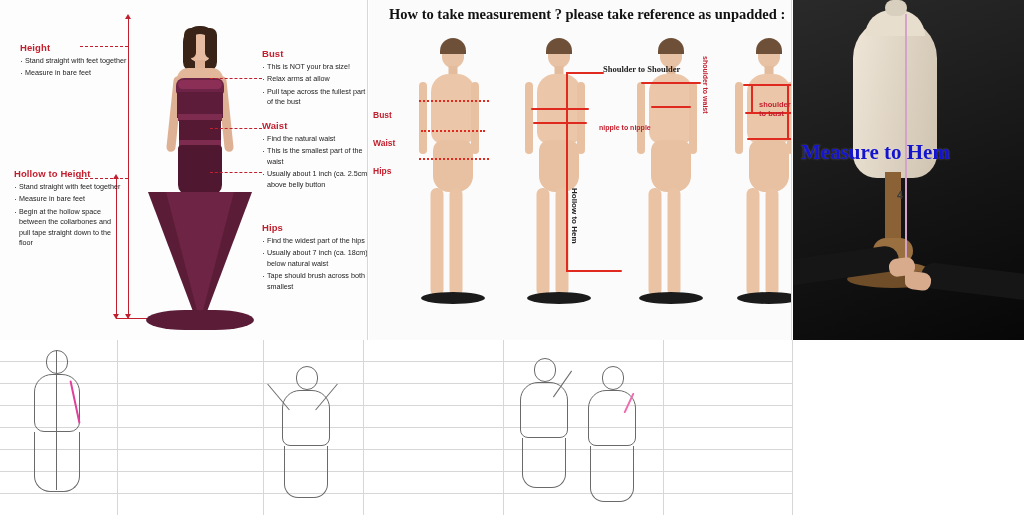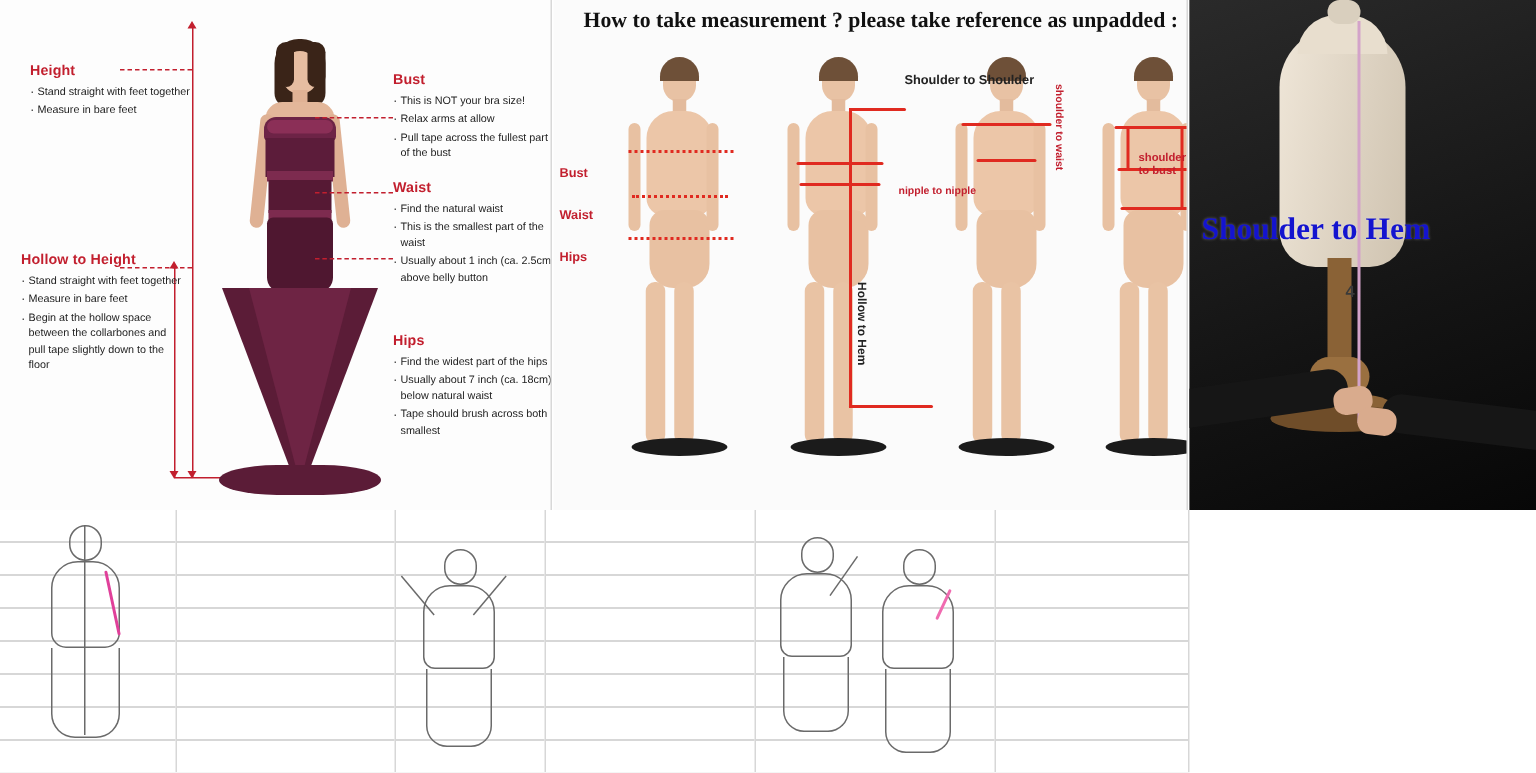--- a/index.html
+++ b/index.html
@@ -179,21 +179,21 @@
     <div class="note-block" id="note-height">
       <div class="note-title">Height</div>
       <div class="note-line">Stand straight with feet together</div>
       <div class="note-line">Measure in bare feet</div>
     </div>
 
     <div class="note-block" id="note-hollow">
       <div class="note-title">Hollow to Height</div>
       <div class="note-line">Stand straight with feet together</div>
       <div class="note-line">Measure in bare feet</div>
-      <div class="note-line">Begin at the hollow space between the collarbones and pull tape slightly down to the floor</div>
+      <div class="note-line">Begin at the hollow space between the collarbones and pull tape straight down to the floor</div>
     </div>
 
     <div class="note-block" id="note-bust">
       <div class="note-title">Bust</div>
       <div class="note-line">This is NOT your bra size!</div>
       <div class="note-line">Relax arms at allow</div>
       <div class="note-line">Pull tape across the fullest part of the bust</div>
     </div>
 
     <div class="note-block" id="note-waist">
@@ -263,21 +263,21 @@
       <div class="dress-shape" style="top:44px; width:44px; height:70px; background:#ecc6a8; border-radius:18px 18px 12px 12px;"></div>
       <div class="dress-shape" style="top:110px; width:40px; height:52px; background:#e8c1a2; border-radius:10px 10px 16px 16px;"></div>
       <div class="dress-shape" style="top:52px; left:calc(50% - 30px); width:8px; height:72px; background:#e8c1a2; border-radius:5px;"></div>
       <div class="dress-shape" style="top:52px; left:calc(50% + 22px); width:8px; height:72px; background:#e8c1a2; border-radius:5px;"></div>
       <div class="dress-shape" style="top:158px; left:calc(50% - 16px); width:13px; height:108px; background:#e9c3a4; border-radius:6px;"></div>
       <div class="dress-shape" style="top:158px; left:calc(50% + 3px); width:13px; height:108px; background:#e9c3a4; border-radius:6px;"></div>
       <div class="dress-shape" style="top:262px; width:64px; height:12px; background:#1b1b1b; border-radius:50%;"></div>
       <div class="tape-line" style="left:20px; top:52px; width:60px;"></div>
       <div class="tape-line" style="left:30px; top:76px; width:40px;"></div>
     </div>
-    <div class="mn-label mn-label-dark" style="left:234px; top:48px;">Shoulder to Shoulder</div>
+    <div class="mn-label mn-label-dark" style="left:234px; top:64px;font-family:Liberation Serif, serif;">Shoulder to Shoulder</div>
     <div class="mn-label" style="left:230px; top:124px; font-size:7px;">nipple to nipple</div>
 
     <div class="figure-slot" style="left:350px;">
       <div class="dress-shape" style="top:10px; width:22px; height:28px; background:#e8c2a4; border-radius:11px;"></div>
       <div class="dress-shape" style="top:8px; width:26px; height:16px; background:#6e5038; border-radius:13px 13px 0 0;"></div>
       <div class="dress-shape" style="top:36px; width:9px; height:10px; background:#e3bb9d;"></div>
       <div class="dress-shape" style="top:44px; width:44px; height:70px; background:#ecc6a8; border-radius:18px 18px 12px 12px;"></div>
       <div class="dress-shape" style="top:110px; width:40px; height:52px; background:#e8c1a2; border-radius:10px 10px 16px 16px;"></div>
       <div class="dress-shape" style="top:52px; left:calc(50% - 30px); width:8px; height:72px; background:#e8c1a2; border-radius:5px;"></div>
       <div class="dress-shape" style="top:52px; left:calc(50% + 22px); width:8px; height:72px; background:#e8c1a2; border-radius:5px;"></div>
@@ -310,21 +310,21 @@
 
     <div style="position:absolute; left:112px; top:14px; width:2px; height:268px; background:#d3a3c9;"></div>
 
     <div style="position:absolute; left:96px; top:184px; width:22px; height:22px; color:#3a3a3a; font-size:11px; font-weight:bold; text-align:center; line-height:22px;">4</div>
 
     <div style="position:absolute; left:-4px; top:252px; width:110px; height:26px; background:#161616; border-radius:0 14px 14px 0; transform:rotate(-8deg);"></div>
     <div style="position:absolute; left:96px; top:258px; width:26px; height:18px; background:#d9ab8d; border-radius:8px; transform:rotate(-8deg);"></div>
     <div style="position:absolute; left:128px; top:268px; width:110px; height:26px; background:#161616; border-radius:14px 0 0 14px; transform:rotate(7deg);"></div>
     <div style="position:absolute; left:112px; top:272px; width:26px; height:18px; background:#d9ab8d; border-radius:8px; transform:rotate(7deg);"></div>
 
-    <div id="shoulder-to-hem-text">Shoulder to Hem</div>
+    <div id="shoulder-to-hem-text">Measure to Hem</div>
   </div>
 
   <div id="strip">
     <div class="ruled" style="left:0; width:118px;"></div>
     <div class="ruled" style="left:118px; width:146px;"></div>
     <div class="ruled" style="left:264px; width:100px;"></div>
     <div class="ruled" style="left:364px; width:140px;"></div>
     <div class="ruled" style="left:504px; width:160px;"></div>
     <div class="ruled" style="left:664px; width:129px;"></div>
 

